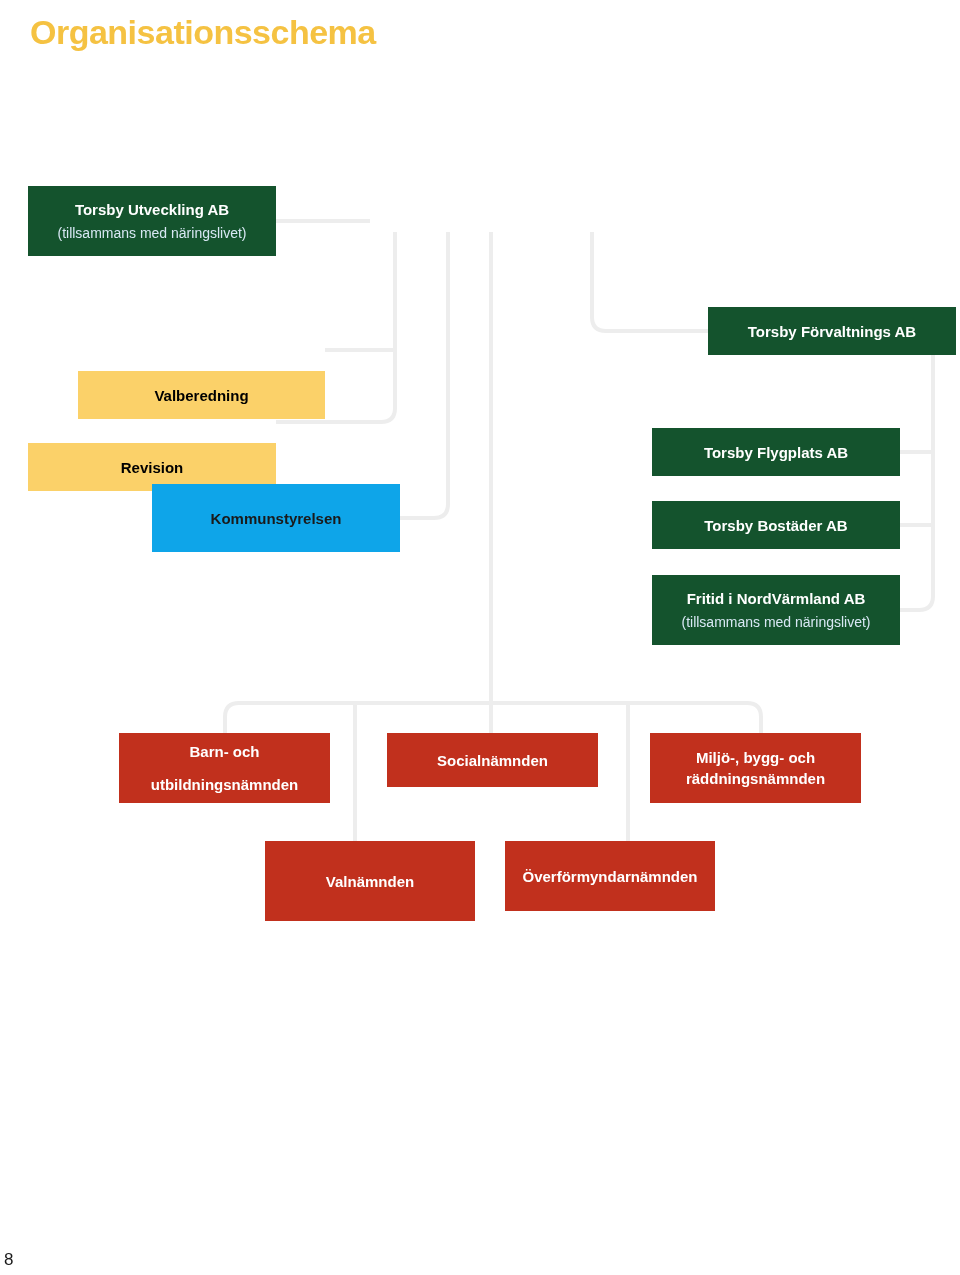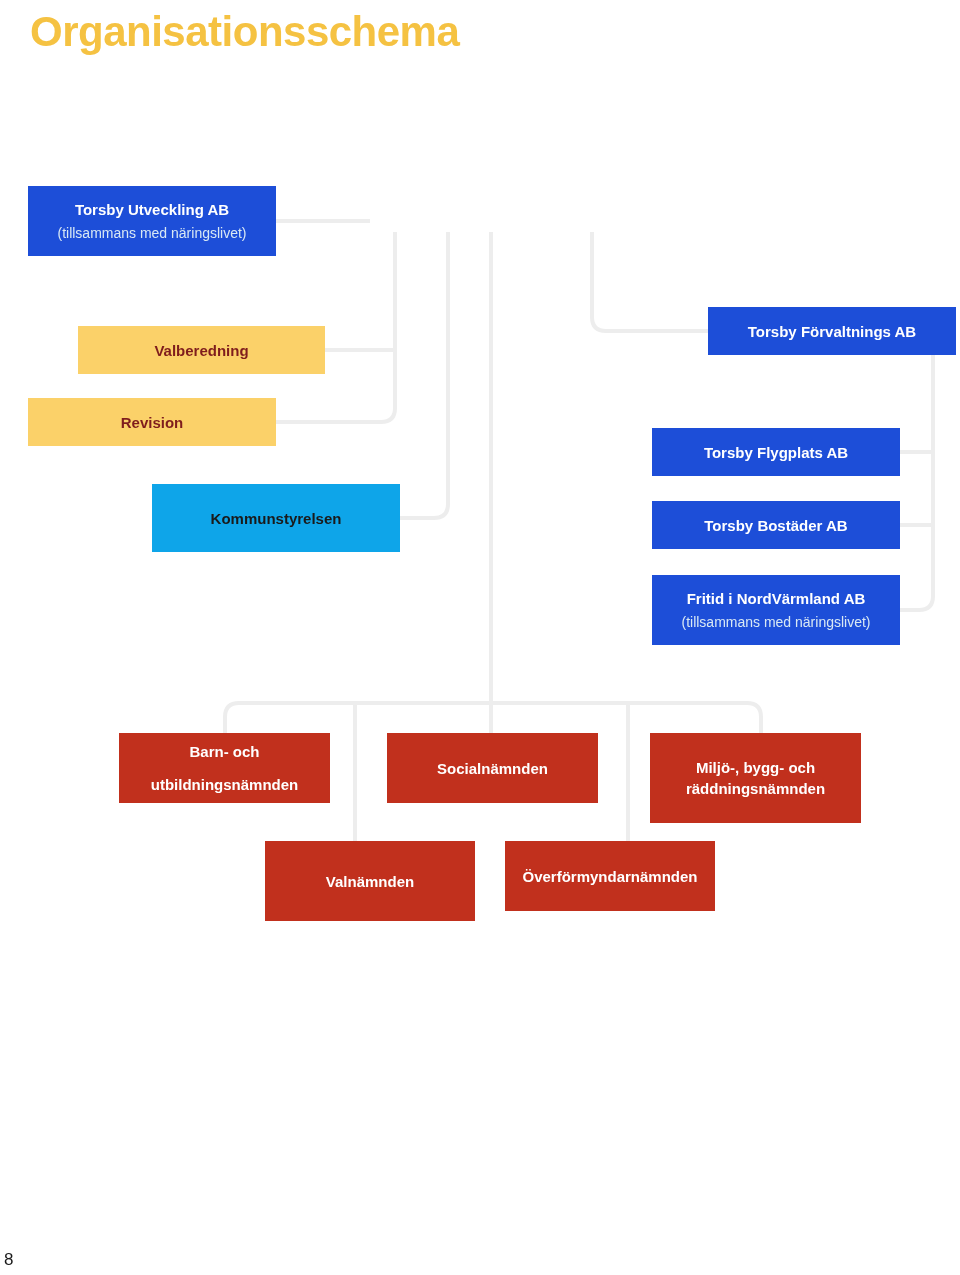--- a/index.html
+++ b/index.html
@@ -17,21 +17,21 @@
     height: 1275px;
     background: #ffffff;
     overflow: hidden;
   }
 
   
   #chart-title {
     position: absolute;
     left: 30px;
     top: 2px;
-    font-size: 42px;
+    font-size: 34px;
     font-weight: bold;
     color: #f5c242;
     letter-spacing: -0.5px;
     white-space: nowrap;
     line-height: 60px;
   }
 
   
   #connectors {
     position: absolute;
@@ -63,27 +63,28 @@
     font-weight: bold;
     line-height: 21px;
   }
   .node .sub {
     font-size: 14px;
     font-weight: normal;
     line-height: 22px;
     margin-top: 2px;
   }
   .node.blue {
-    background: #1d4ed8;
+    background: #14532d;
     color: #ffffff;
   }
   .node.blue .sub { color: #d8e8f4; }
   .node.yellow {
     background: #fbd169;
-    color: #7f1d1d;
+    color: #000000;
+    margin-top: 45px;
   }
   .node.yellow-strong {
     background: #0ea5e9;
     color: #1a1a1a;
   }
   .node.yellow-main {
     background: #f8c64a;
     color: #1a1a1a;
   }
   .node.yellow-main .title { font-size: 17px; }
@@ -97,22 +98,22 @@
   #node-torsby-utveckling   { left: 28px;  top: 186px; width: 248px; height: 70px; }
   #node-kommunfullmaktige   { left: 370px; top: 163px; width: 250px; height: 69px; }
   #node-valberedning        { left: 78px;  top: 326px; width: 247px; height: 48px; }
   #node-revision            { left: 28px;  top: 398px; width: 248px; height: 48px; }
   #node-kommunstyrelsen     { left: 152px; top: 484px; width: 248px; height: 68px; }
   #node-forvaltnings        { left: 708px; top: 307px; width: 248px; height: 48px; }
   #node-flygplats           { left: 652px; top: 428px; width: 248px; height: 48px; text-align: right; }
   #node-bostader            { left: 652px; top: 501px; width: 248px; height: 48px; }
   #node-fritid              { left: 652px; top: 575px; width: 248px; height: 70px; align-items: center; }
   #node-barn-utbildning     { left: 119px; top: 733px; width: 211px; height: 70px; gap: 12px; }
-  #node-socialnamnden       { left: 387px; top: 733px; width: 211px; height: 70px; }
-  #node-miljo-bygg          { left: 650px; top: 733px; width: 211px; height: 90px; }
+  #node-socialnamnden       { left: 387px; top: 733px; width: 211px; height: 54px; }
+  #node-miljo-bygg          { left: 650px; top: 733px; width: 211px; height: 70px; }
   #node-valnamnden          { left: 265px; top: 841px; width: 210px; height: 80px; }
   #node-overformyndar       { left: 505px; top: 841px; width: 210px; height: 70px; }
 
   
   #page-number {
     position: absolute;
     left: 4px;
     top: 1250px;
     font-size: 17px;
     color: #1a1a1a;

